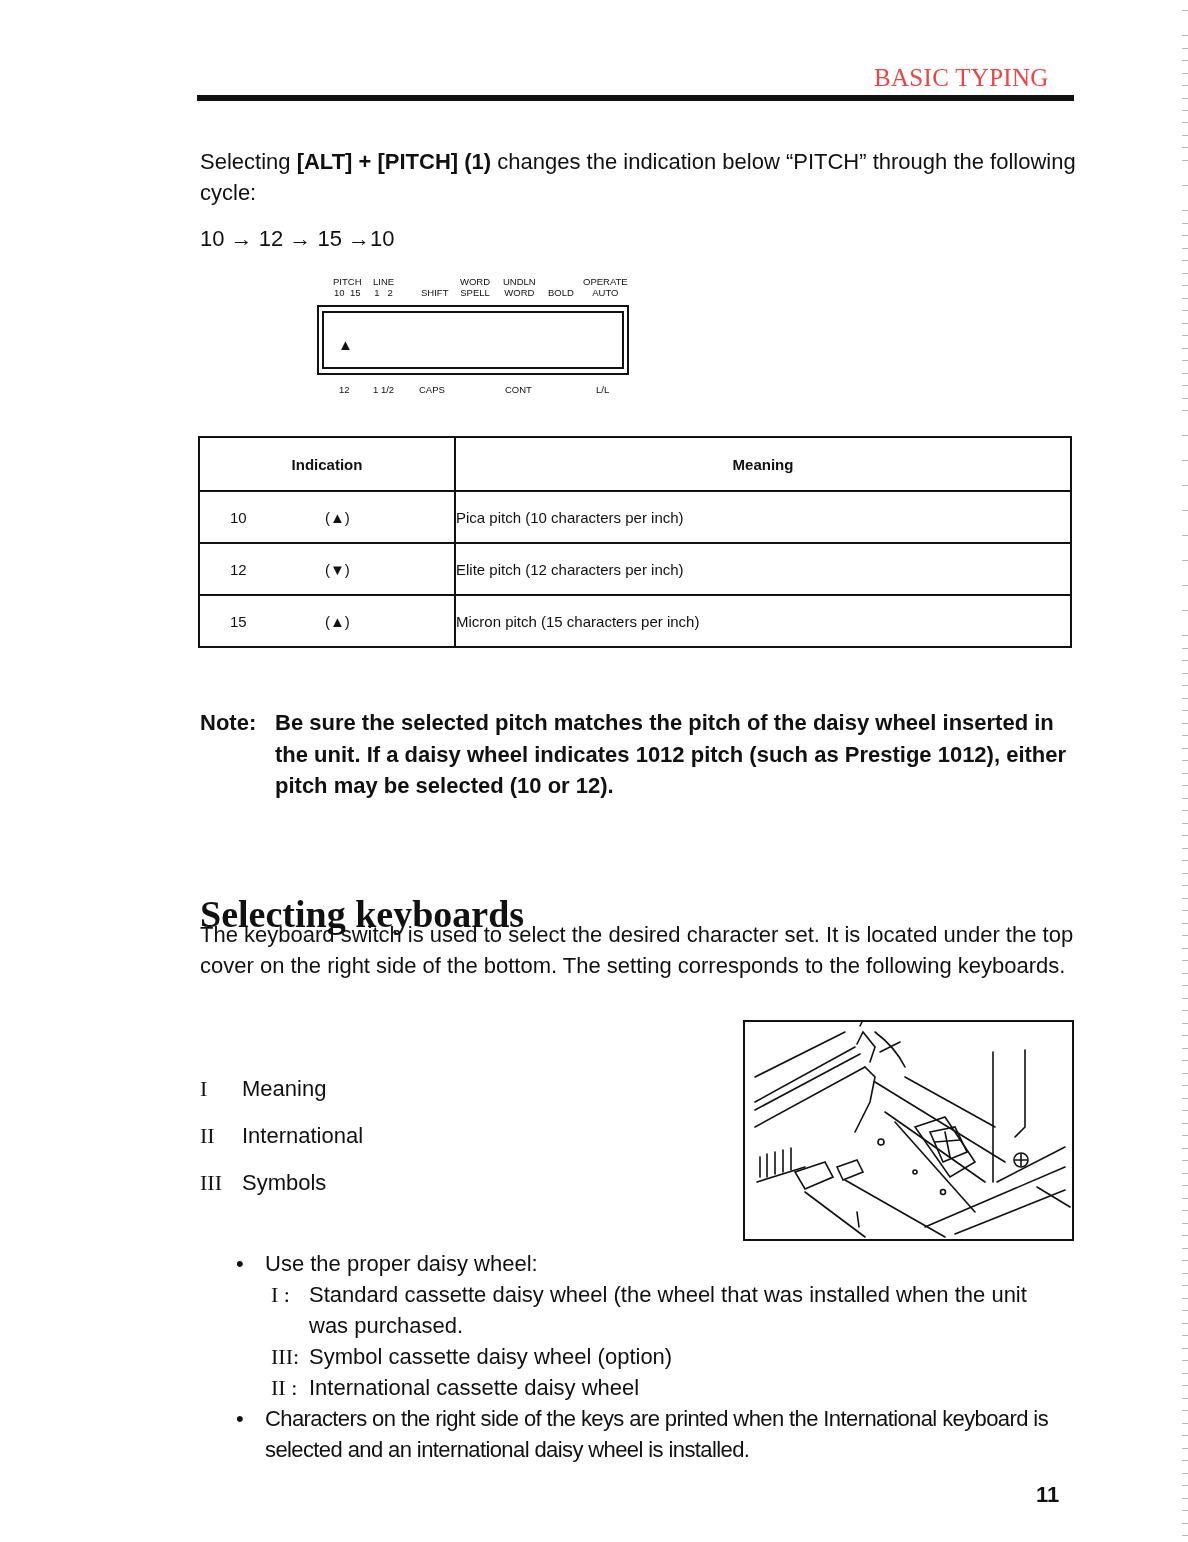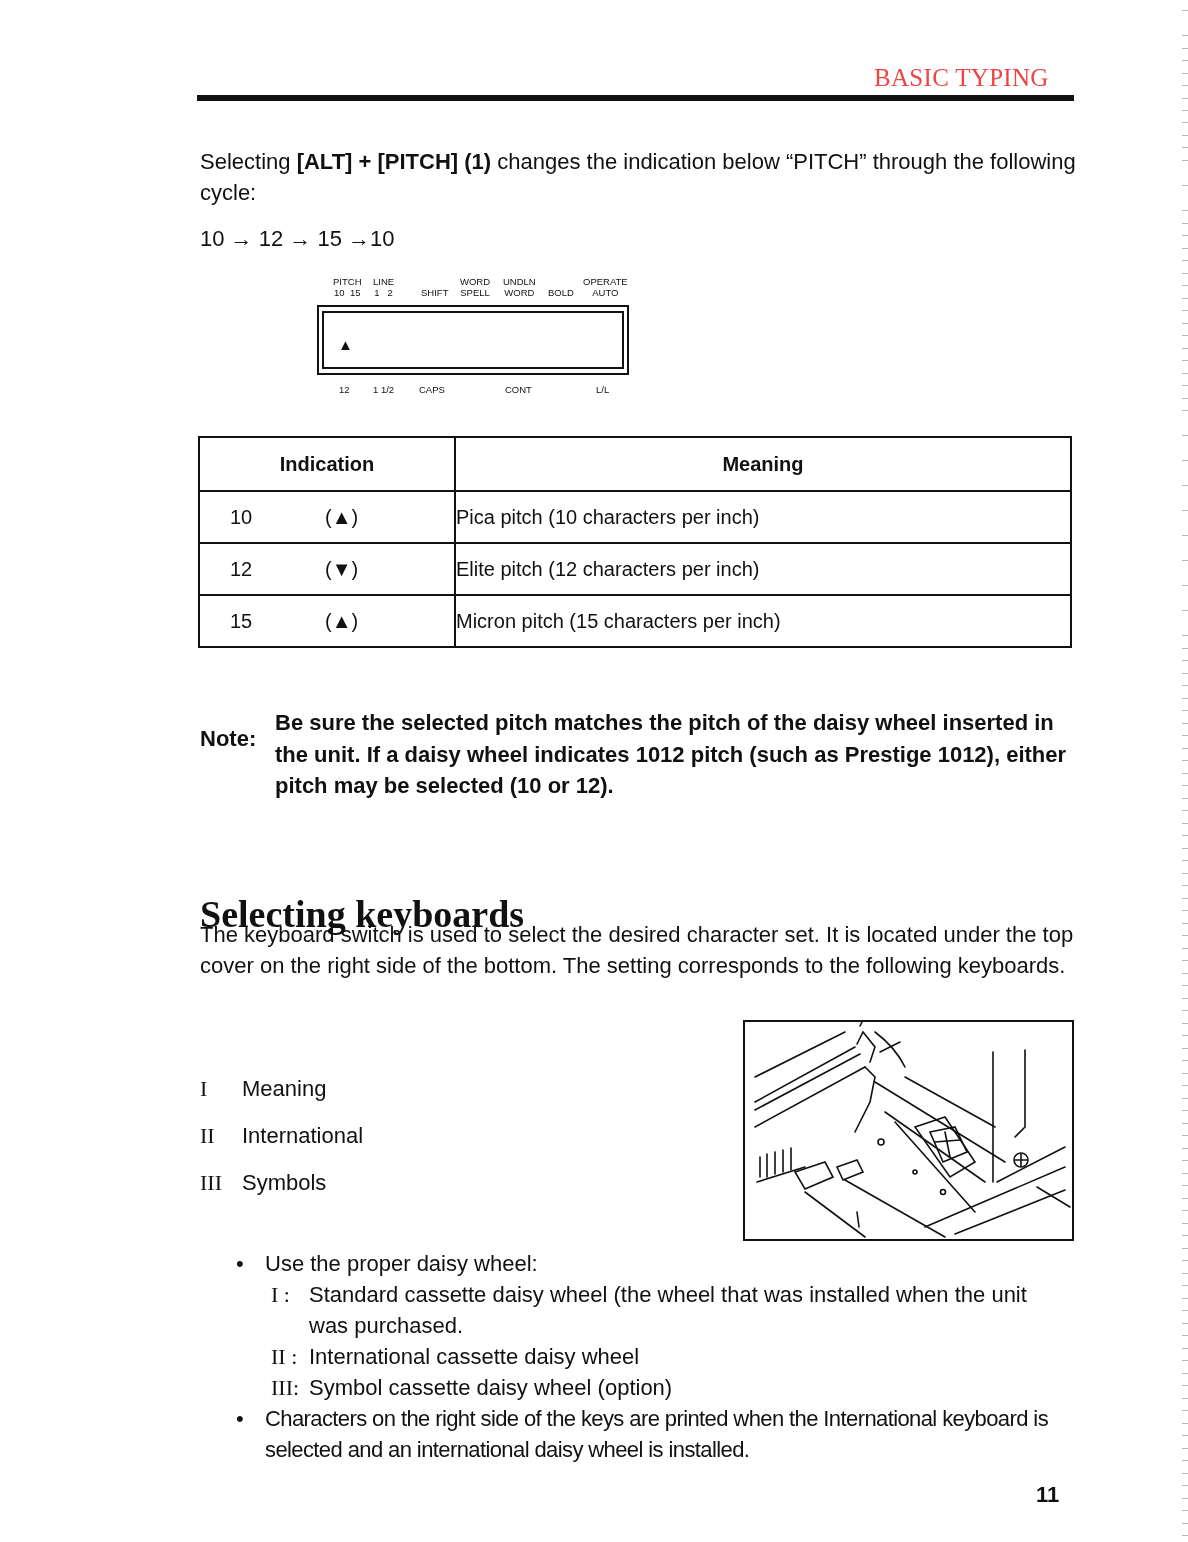--- a/index.html
+++ b/index.html
@@ -21,29 +21,29 @@
   
   .lcd-labels { left: 333px; top: 276px; width: 300px; height: 30px; font-size: 9.5px; line-height: 11px; font-family: "Liberation Sans", sans-serif; }
   .lcd-lab { position: absolute; text-align: center; white-space: nowrap; }
   .lcd-outer { left: 317px; top: 305px; width: 312px; height: 70px; border: 2px solid #111; box-sizing: border-box; }
   .lcd-inner { position: absolute; left: 3px; top: 4px; right: 3px; bottom: 4px; border: 2px solid #111; }
   .lcd-arrow { position: absolute; left: 14px; top: 24px; font-size: 15px; line-height: 15px; }
   .lcd-bottom { left: 333px; top: 384px; width: 300px; height: 14px; font-size: 9.5px; }
 
   
   .tbl { left: 198px; top: 436px; width: 874px; border-collapse: collapse; position: absolute; }
-  .tbl td, .tbl th { border: 2px solid #111; height: 50px; padding: 0; font-size: 20px; }
+  .tbl td, .tbl th { border: 2px solid #111; height: 50px; padding: 0; font-size: 15px; }
   .tbl th { font-weight: bold; height: 52px; }
   .tbl th.c1 { width: 254px; }
   .tbl .num { display: inline-block; width: 95px; padding-left: 30px; }
   .tbl .ind { display: inline-block; }
   .tbl td.mean { }
 
   .note { left: 200px; top: 707px; width: 880px; font-weight: bold; font-size: 22px; line-height: 31.5px; }
-  .note .lbl { position: absolute; left: 0; top: 16px; text-align: center; }
+  .note .lbl { position: absolute; left: 0; top: 0; text-align: center; }
   .note .txt { margin-left: 75px; }
 
   .h2 { left: 200px; top: 892px; font-family: "Liberation Serif", serif; font-weight: bold; font-size: 38px; }
   .body2 { left: 200px; top: 919px; width: 880px; }
 
   .kbd-list { left: 200px; top: 1076px; font-size: 22px; }
   .kbd-item { position: relative; height: 47px; }
   .kbd-num { position: absolute; left: 0; width: 30px; font-family: "Liberation Serif", serif; font-size: 22px; }
   .kbd-lbl { position: absolute; left: 42px; }
 
@@ -207,26 +207,26 @@
 <div class="abs bullets">
   <div class="bullet">
     <span class="dot">•</span>
     <span>Use the proper daisy wheel:</span>
   </div>
   <div class="sub">
     <span class="rn"><span>I</span> :</span>
     <span>Standard cassette daisy wheel (the wheel that was installed when the unit was purchased.</span>
   </div>
   <div class="sub">
+    <span class="rn"><span>III</span>:</span>
+    <span>Symbol cassette daisy wheel (option)</span>
+  </div>
+  <div class="sub">
     <span class="rn"><span>II</span> :</span>
     <span>International cassette daisy wheel</span>
-  </div>
-  <div class="sub">
-    <span class="rn"><span>III</span>:</span>
-    <span>Symbol cassette daisy wheel (option)</span>
   </div>
   <div class="bullet condensed">
     <span class="dot">•</span>
     <span>Characters on the right side of the keys are printed when the International keyboard is selected and an international daisy wheel is installed.</span>
   </div>
 </div>
 
 <div class="abs pageno">11</div>
 
 </body></html>

